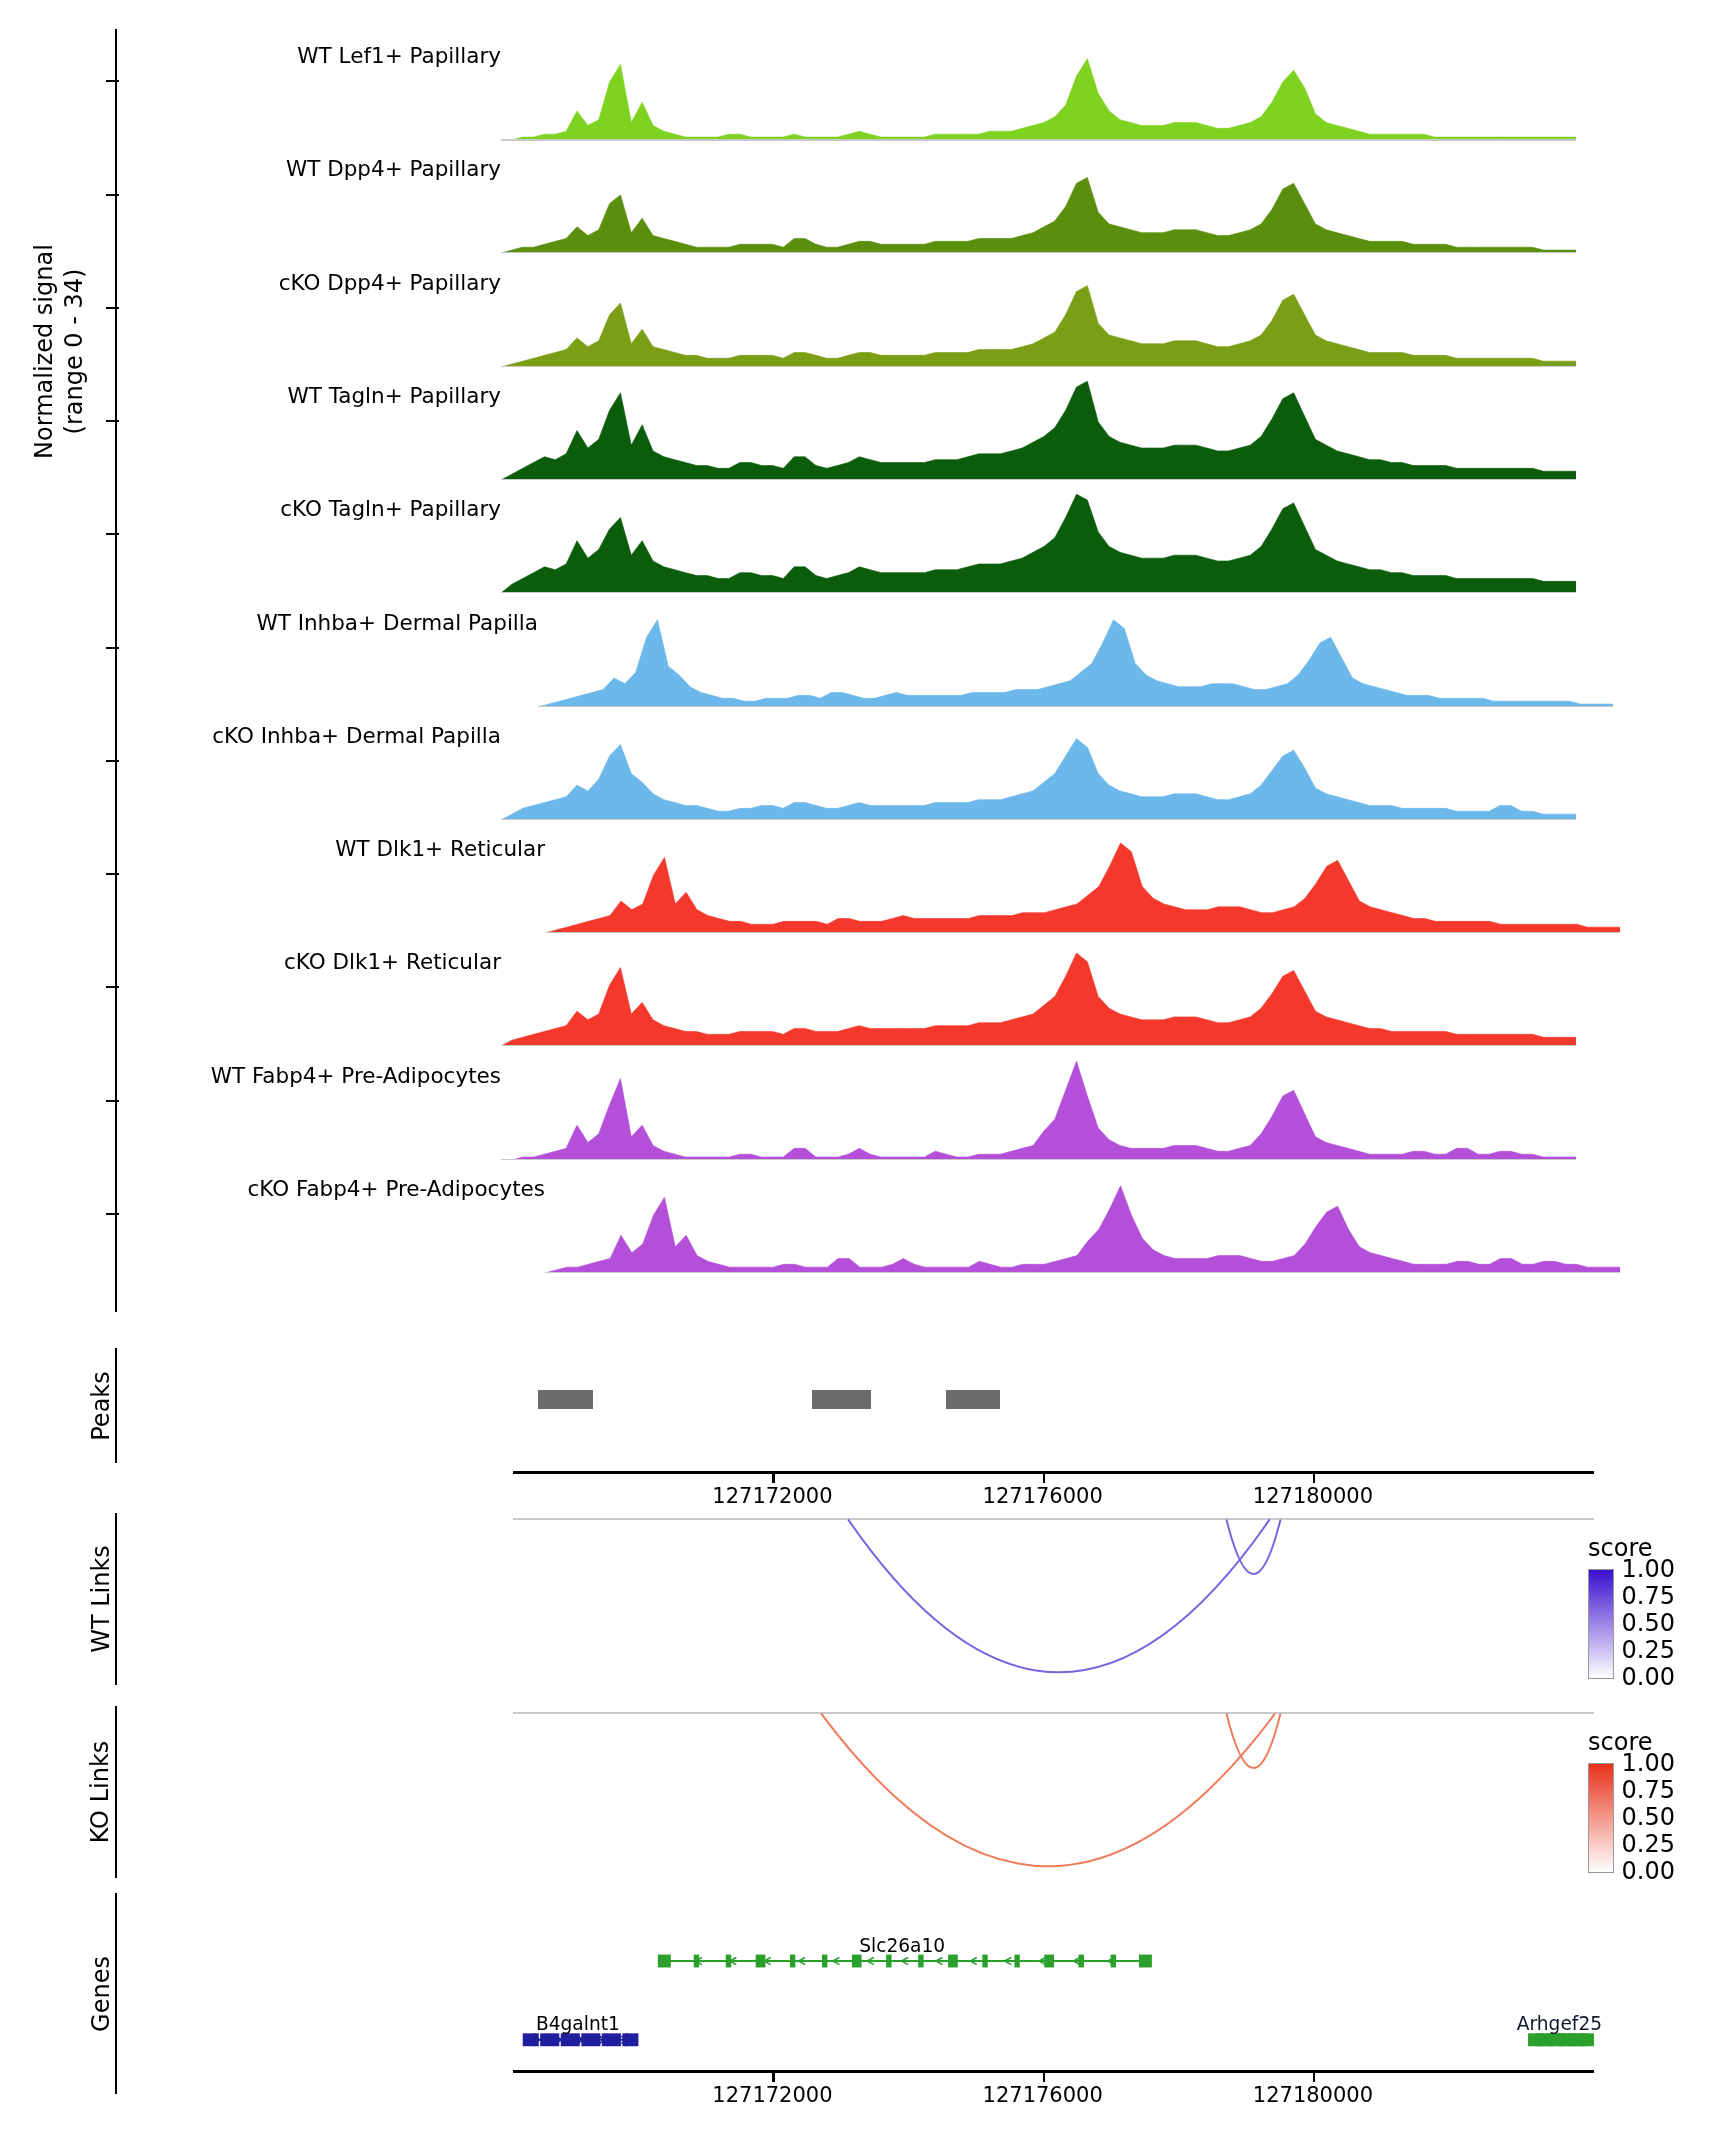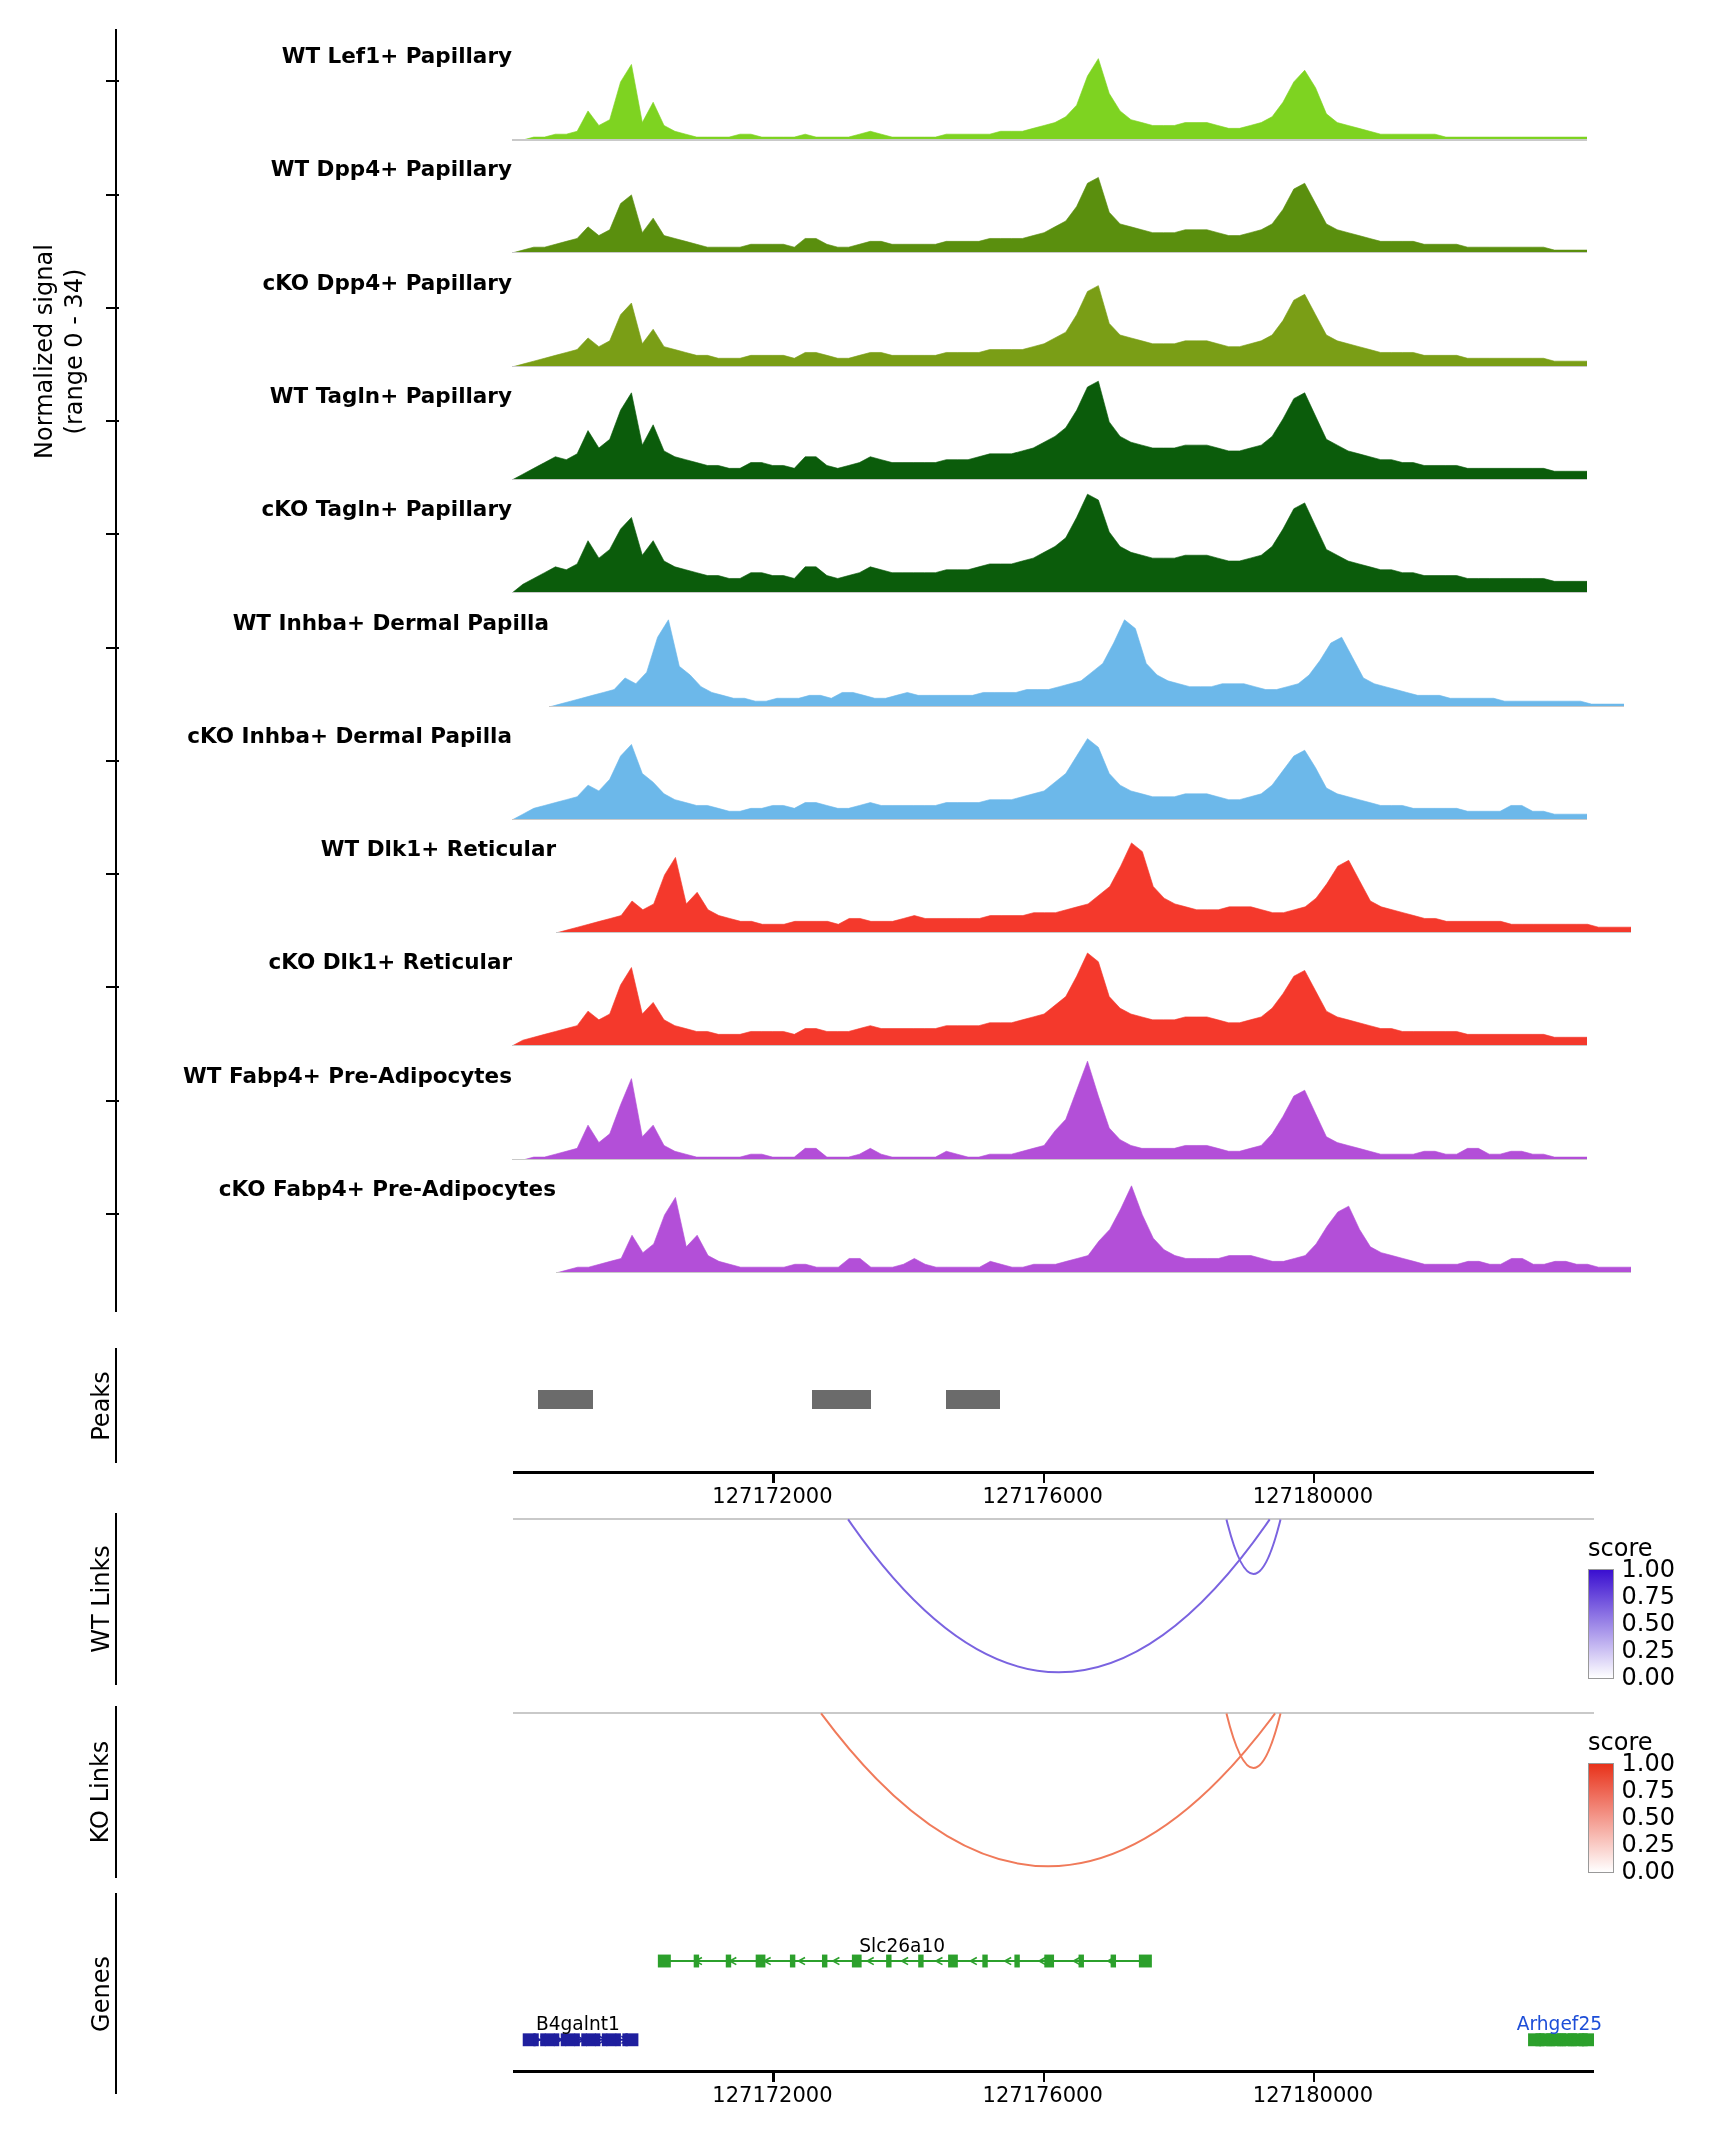--- a/index.html
+++ b/index.html
@@ -14,21 +14,21 @@
   }
   .ylabel .l2{display:block;}
 
   
   .track-axis{
     position:absolute;left:115px;top:29px;width:2.2px;height:1283px;background:#000;
   }
   .track-tick{position:absolute;left:106px;width:13px;height:2.2px;background:#000;}
 
   
-  .tracks{position:absolute;left:111px;top:29px;width:1491px;height:1283px;font-weight:bold;}
+  .tracks{position:absolute;left:100px;top:29px;width:1491px;height:1283px;}
   .track{position:absolute;left:0;width:1491px;height:108px;}
   .track-label{
     position:absolute;right:1090px;top:7.2px;width:401px;text-align:right;
     font-size:21.5px;white-space:nowrap;color:#000;
   }
   .track-plot{
     position:absolute;left:401px;top:0;width:1075px;height:104px;
   }
   .track-plot svg{display:block;width:100%;height:100%;}
   .baseline{position:absolute;left:401px;width:1075px;height:1.4px;background:#c9c9c9;top:103px;}
@@ -371,21 +371,21 @@
         <path d="M973,200 L967,205 L973,210" fill="none" stroke="#2ca02c" stroke-width="1.6" vector-effect="non-scaling-stroke"></path>
         <path d="M976.5714285714286,200 L970.5714285714286,205 L976.5714285714286,210" fill="none" stroke="#2ca02c" stroke-width="1.6" vector-effect="non-scaling-stroke"></path>
         <path d="M980.1428571428571,200 L974.1428571428571,205 L980.1428571428571,210" fill="none" stroke="#2ca02c" stroke-width="1.6" vector-effect="non-scaling-stroke"></path>
         <path d="M983.7142857142857,200 L977.7142857142857,205 L983.7142857142857,210" fill="none" stroke="#2ca02c" stroke-width="1.6" vector-effect="non-scaling-stroke"></path>
         <path d="M987.2857142857143,200 L981.2857142857143,205 L987.2857142857143,210" fill="none" stroke="#2ca02c" stroke-width="1.6" vector-effect="non-scaling-stroke"></path>
         <path d="M990.8571428571429,200 L984.8571428571429,205 L990.8571428571429,210" fill="none" stroke="#2ca02c" stroke-width="1.6" vector-effect="non-scaling-stroke"></path>
         <path d="M994.4285714285714,200 L988.4285714285714,205 L994.4285714285714,210" fill="none" stroke="#2ca02c" stroke-width="1.6" vector-effect="non-scaling-stroke"></path>
       </svg>
       <div class="gene-name" style="left: 36%; top: 42px; color: rgb(0, 0, 0);">Slc26a10</div>
       <div class="gene-name" style="left: 6%; top: 120px; color: rgb(0, 0, 0);">B4galnt1</div>
-      <div class="gene-name" style="left: 96.8%; top: 120px; color: #1d4ed8;">Arhgef25</div>
+      <div class="gene-name" style="left: 96.8%; top: 120px; color: #0f172a;">Arhgef25</div>
     </div>
 
   <div class="coord-axis-bot"></div>
   <div class="coord-ticks-bot" id="coord-bot">
       <div class="tk" style="left: 24%;"></div>
       <div class="tl" style="left: 24%;">127172000</div>
       <div class="tk" style="left: 49%;"></div>
       <div class="tl" style="left: 49%;">127176000</div>
       <div class="tk" style="left: 74%;"></div>
       <div class="tl" style="left: 74%;">127180000</div>

